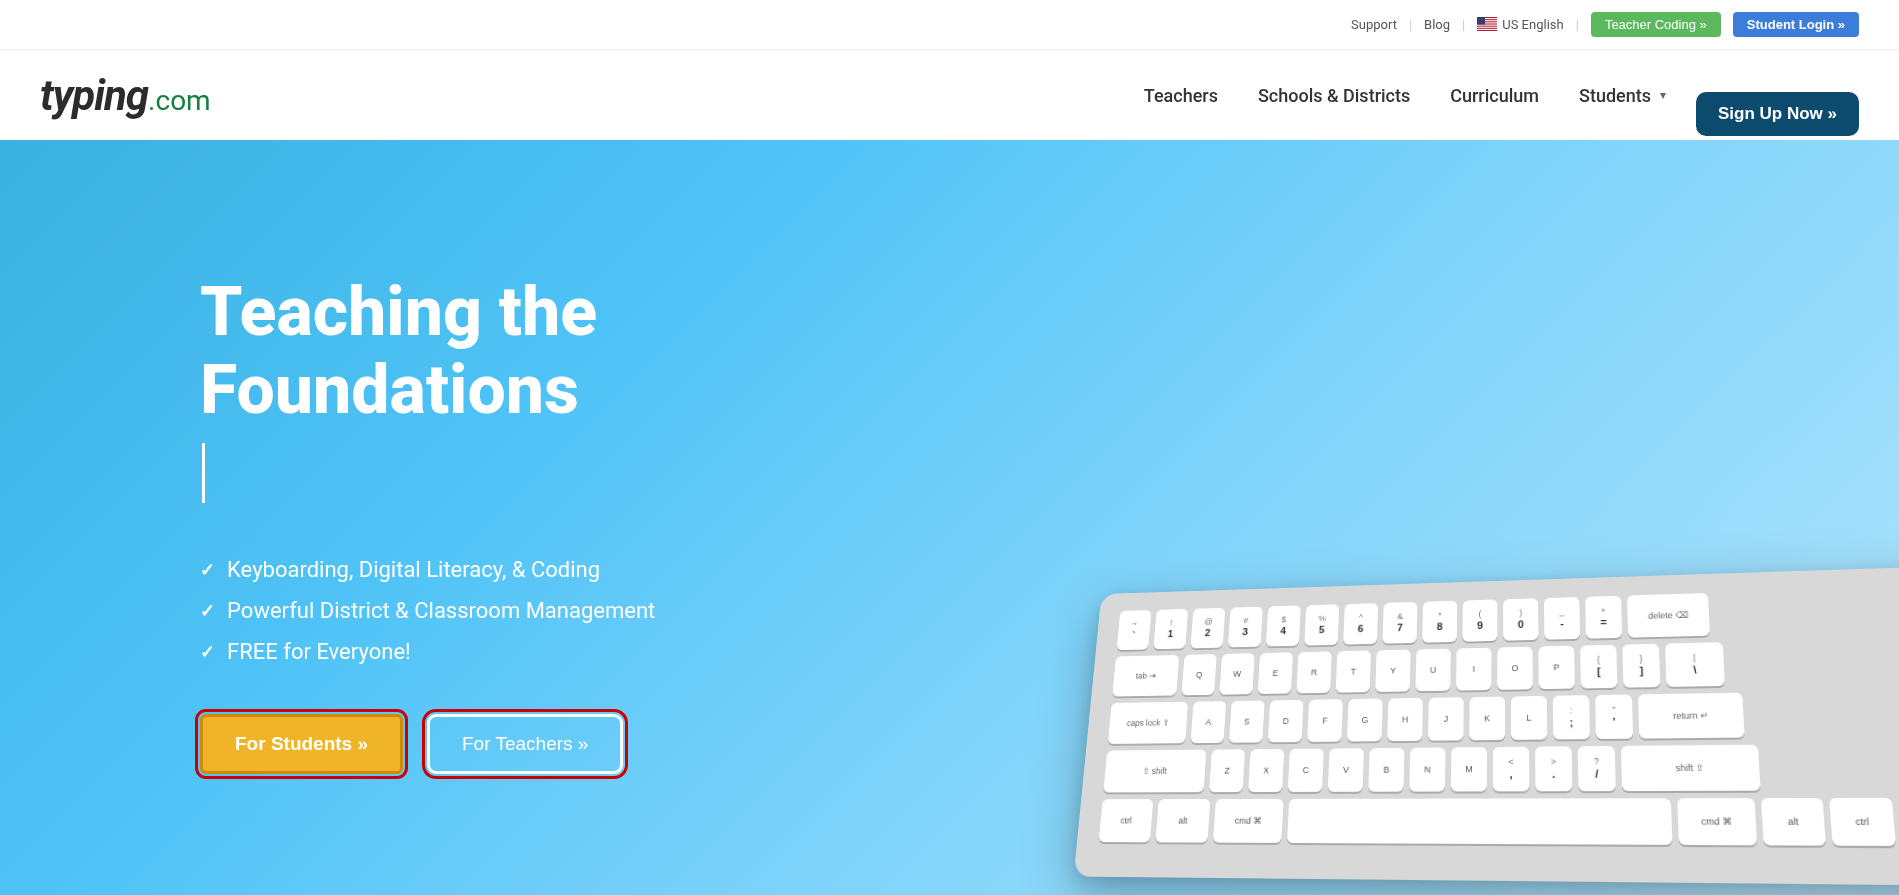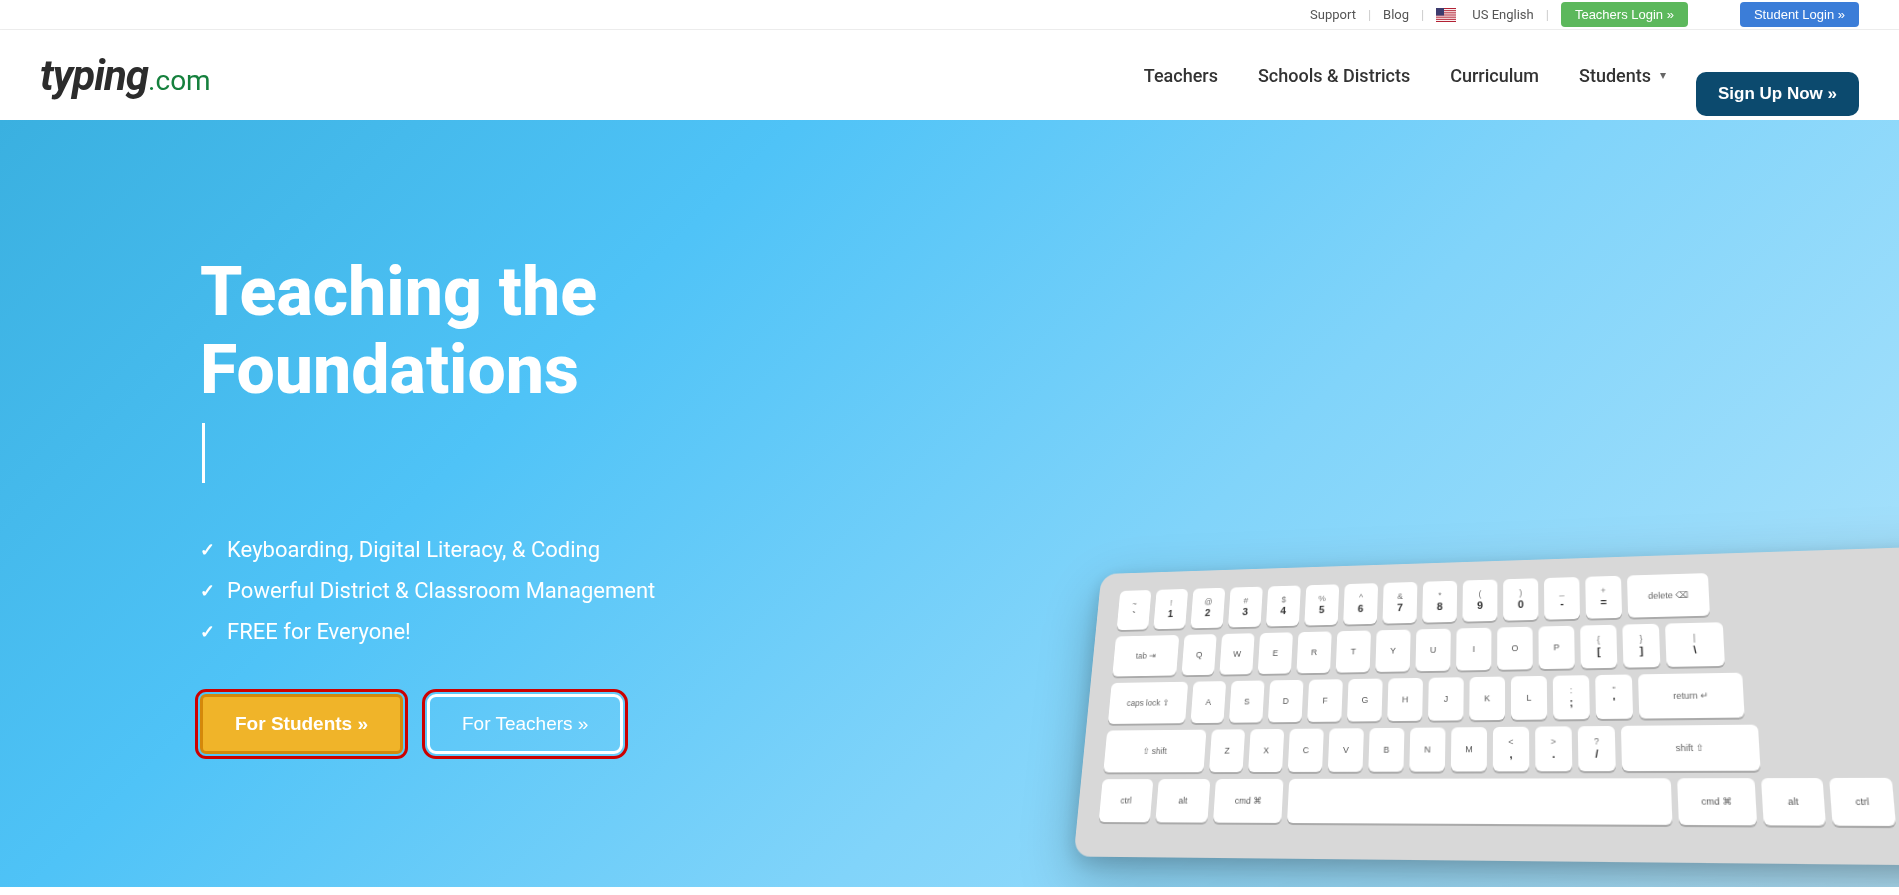--- a/index.html
+++ b/index.html
@@ -5,38 +5,37 @@
     * { margin: 0; padding: 0; box-sizing: border-box; }
     body { font-family: -apple-system, BlinkMacSystemFont, 'Segoe UI', Roboto, sans-serif; width: 1899px; overflow-x: hidden; }
 
     
     .top-bar {
       background: #fff;
       display: flex;
       align-items: center;
       justify-content: flex-end;
       padding: 0 40px;
-      height: 30px;
+      height: 50px;
       border-bottom: 1px solid #eee;
       gap: 12px;
     }
     .top-bar-link {
       font-size: 13px;
       color: #555;
       text-decoration: none;
       cursor: pointer;
     }
     .top-bar-separator {
       color: #ccc;
       font-size: 13px;
     }
     .lang-selector {
       display: flex;
-      align-items: center;
-      gap: 16px;
+      gap: 5px;
       font-size: 13px;
       color: #555;
       cursor: pointer;
     }
     .flag-icon {
       width: 20px;
       height: 14px;
       display: inline-block;
     }
     .btn-teacher-login {
@@ -50,22 +49,21 @@
       font-weight: 500;
     }
     .btn-student-login {
       background: #3b7dd8;
       color: #fff;
       border: none;
       padding: 5px 14px;
       border-radius: 4px;
       font-size: 13px;
       cursor: pointer;
-      font-weight: 400;
-      margin-left: 40px;
+      font-weight: 700;
     }
 
     
     .navbar {
       background: #fff;
       display: flex;
       align-items: center;
       padding: 0 40px;
       height: 90px;
       box-shadow: 0 2px 4px rgba(0,0,0,0.08);
@@ -273,21 +271,21 @@
       <rect y="3.23" width="20" height="1.08" fill="#fff"></rect>
       <rect y="5.38" width="20" height="1.08" fill="#fff"></rect>
       <rect y="7.54" width="20" height="1.08" fill="#fff"></rect>
       <rect y="9.69" width="20" height="1.08" fill="#fff"></rect>
       <rect y="11.85" width="20" height="1.08" fill="#fff"></rect>
       <rect width="8" height="7.54" fill="#3C3B6E"></rect>
     </svg>
     <span>US English</span>
   </div>
   <span class="top-bar-separator">|</span>
-  <button class="btn-teacher-login">Teachers Login »</button>
+  <button class="btn-teacher-login">Teacher Coding »</button>
   <button class="btn-student-login">Student Login »</button>
 </div>
 
 <nav class="navbar">
   <a class="logo" href="#">
     <span class="logo-typing">typing</span>
     <span class="logo-dot-com">.com</span>
   </a>
   <div class="nav-links">
     <a class="nav-link">Teachers</a>

